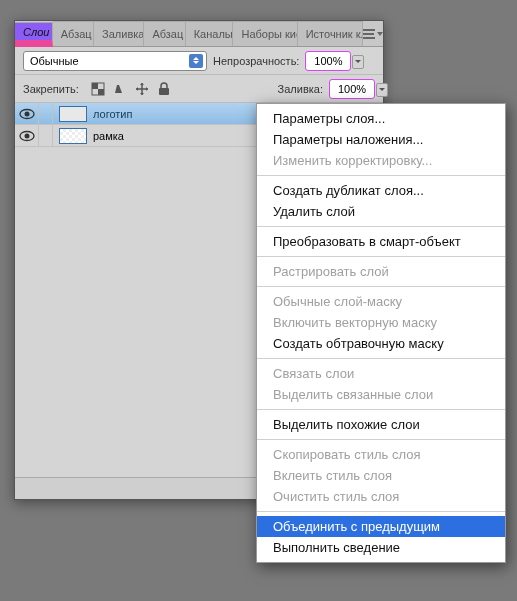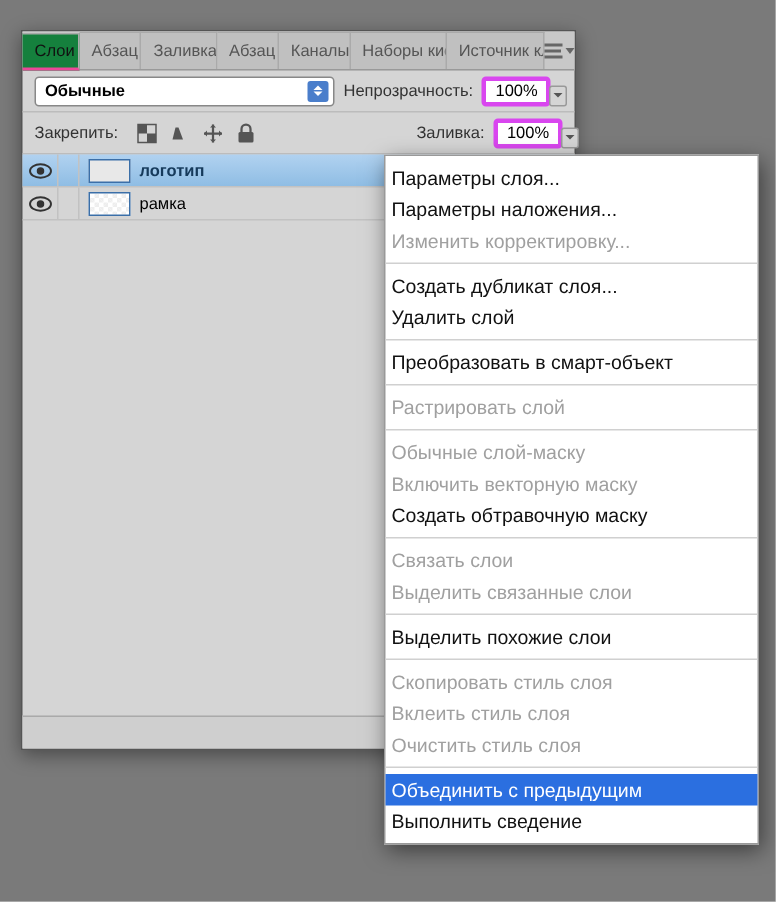--- a/index.html
+++ b/index.html
@@ -11,76 +11,76 @@
   }
   .tabbar {
     height: 26px; background: #c8c8c8; border-bottom: 1px solid #999;
     display: flex; align-items: flex-end; position: relative;
   }
   .tab {
     height: 25px; padding: 0 8px; font-size: 11px; color: #555;
     display: flex; align-items: center; border-right: 1px solid #aaa;
     border-top: 1px solid #aaa; background: #c0c0c0; white-space: nowrap; overflow: hidden;
   }
-  .tab.active { background: #15803d; color: #111; border-bottom: 2px solid #ec4899; position: relative; top: 1px; }
+  .tab.active { background: #8b5cf6; color: #111; border-bottom: 7px solid #ec4899; position: relative; top: 1px; font-style: italic; }
   .tab-menu { margin-left: auto; width: 20px; height: 24px; display:flex; align-items:center; justify-content:center; }
   .hamburger { width: 12px; height: 2px; background:#666; position:relative; }
   .hamburger::before, .hamburger::after { content:""; position:absolute; left:0; width:12px; height:2px; background:#666; }
   .hamburger::before { top:-4px; } .hamburger::after { top:4px; }
   .caret { width:0;height:0;border-left:3px solid transparent;border-right:3px solid transparent;border-top:4px solid #666; margin-left:3px;}
 
   .optrow {
     height: 28px; display: flex; align-items: center; gap: 6px; padding: 0 8px;
     border-bottom: 1px solid #bcbcbc; font-size: 11px;
   }
   .select {
     height: 20px; background: #fff; border: 1px solid #888; border-radius: 3px;
     display: flex; align-items: center; padding: 0 6px; font-size: 11px; position: relative;
   }
   .select .arrows { position:absolute; right:3px; top:2px; bottom:2px; width:14px; background:#4a7ecb; border-radius:2px;
      display:flex; flex-direction:column; align-items:center; justify-content:center; gap:1px;}
   .aup,.adn{width:0;height:0;border-left:3px solid transparent;border-right:3px solid transparent;}
   .aup{border-bottom:3px solid #fff;} .adn{border-top:3px solid #fff;}
   .pct-box {
-    height: 20px; width: 46px; background:#fff; border:3px solid #d946ef; border-radius:3px;
+    height: 20px; width: 46px; background:#fff; border:1px solid #d946ef; border-radius:3px;
     display:flex; align-items:center; justify-content:center; font-size:11px; position:relative;
   }
   .pct-caret { position:absolute; right:-14px; top:3px; width:12px; height:14px; border:1px solid #999; border-radius:2px; background:#d5d5d5;
     display:flex;align-items:center;justify-content:center;}
   .label { color:#333; }
   .lockrow .icon-slot { width:18px; height:18px; display:flex; align-items:center; justify-content:center; }
   .icons-group { display:flex; gap:4px; margin-left:4px; }
 
   .layer-list { position:relative; }
   .layer-row {
     height: 22px; display:flex; align-items:center; font-size:11px;
     border-bottom: 1px solid #c2c2c2;
   }
-  .layer-row.selected { background: linear-gradient(#b1d2f0,#8fbde4); color:#163a5b; font-weight:bold; }
+  .layer-row.selected { background: linear-gradient(#b1d2f0,#8fbde4); color:#163a5b; font-weight:normal; }
   .eye-col { width:24px; height:100%; display:flex; align-items:center; justify-content:center; border-right:1px solid #c2c2c2;}
   .link-col { width:14px; height:100%; border-right:1px solid #c2c2c2;}
   .thumb {
     width:28px; height:16px; border:1.5px solid #3b6fa8; background:#fff; margin:0 6px;
     display:flex; align-items:center; justify-content:center; font-size:7px; color:#3b6fa8;
     background-image: linear-gradient(45deg,#eee 25%,transparent 25%),linear-gradient(-45deg,#eee 25%,transparent 25%),linear-gradient(45deg,transparent 75%,#eee 75%),linear-gradient(-45deg,transparent 75%,#eee 75%);
     background-size:6px 6px; background-position:0 0,0 3px,3px -3px,-3px 0;
   }
   .thumb.solid { background:#e8e8e8; background-image:none; }
 
   .bottom-bar {
     position:absolute; bottom:0; left:0; right:0; height:22px; background:#cfcfcf;
     border-top:1px solid #aaa; display:flex; align-items:center; justify-content:flex-end; gap:10px; padding:0 8px;
   }
 
   .context-menu {
     position:absolute; left:256px; top:103px; width:250px; background:#fff;
     border:1px solid #999; box-shadow: 2px 4px 14px rgba(0,0,0,0.5);
     padding: 4px 0; font-size: 13px;
   }
-  .menu-item { padding: 3px 4px; color:#111; white-space:nowrap; }
+  .menu-item { padding: 3px 16px; color:#111; white-space:nowrap; }
   .menu-item.disabled { color:#a0a0a0; }
   .menu-item.highlight { background:#2b6fe0; color:#fff; }
   .menu-sep { height:1px; background:#d0d0d0; margin:4px 0; }
 
   svg { display:block; }
 </style>
 </head>
 <body>
 
 <div class="panel">
@@ -93,21 +93,21 @@
     <div class="tab">Каналы</div>
     <div class="tab">Наборы кис</div>
     <div class="tab">Источник кл</div>
     <div class="tab-menu">
       <span class="hamburger"></span>
       <span class="caret"></span>
     </div>
   </div>
 
   <div class="optrow">
-    <div class="select" style="width:200px;font-weight:bold;">
+    <div class="select" style="width:184px;">
       <span>Обычные</span>
       <span class="arrows">
           <span class="aup"></span>
           <span class="adn"></span>
         </span>
     </div>
     <span class="label">Непрозрачность:</span>
     <div class="pct-box">
       <span>100%</span>
       <span class="pct-caret">

